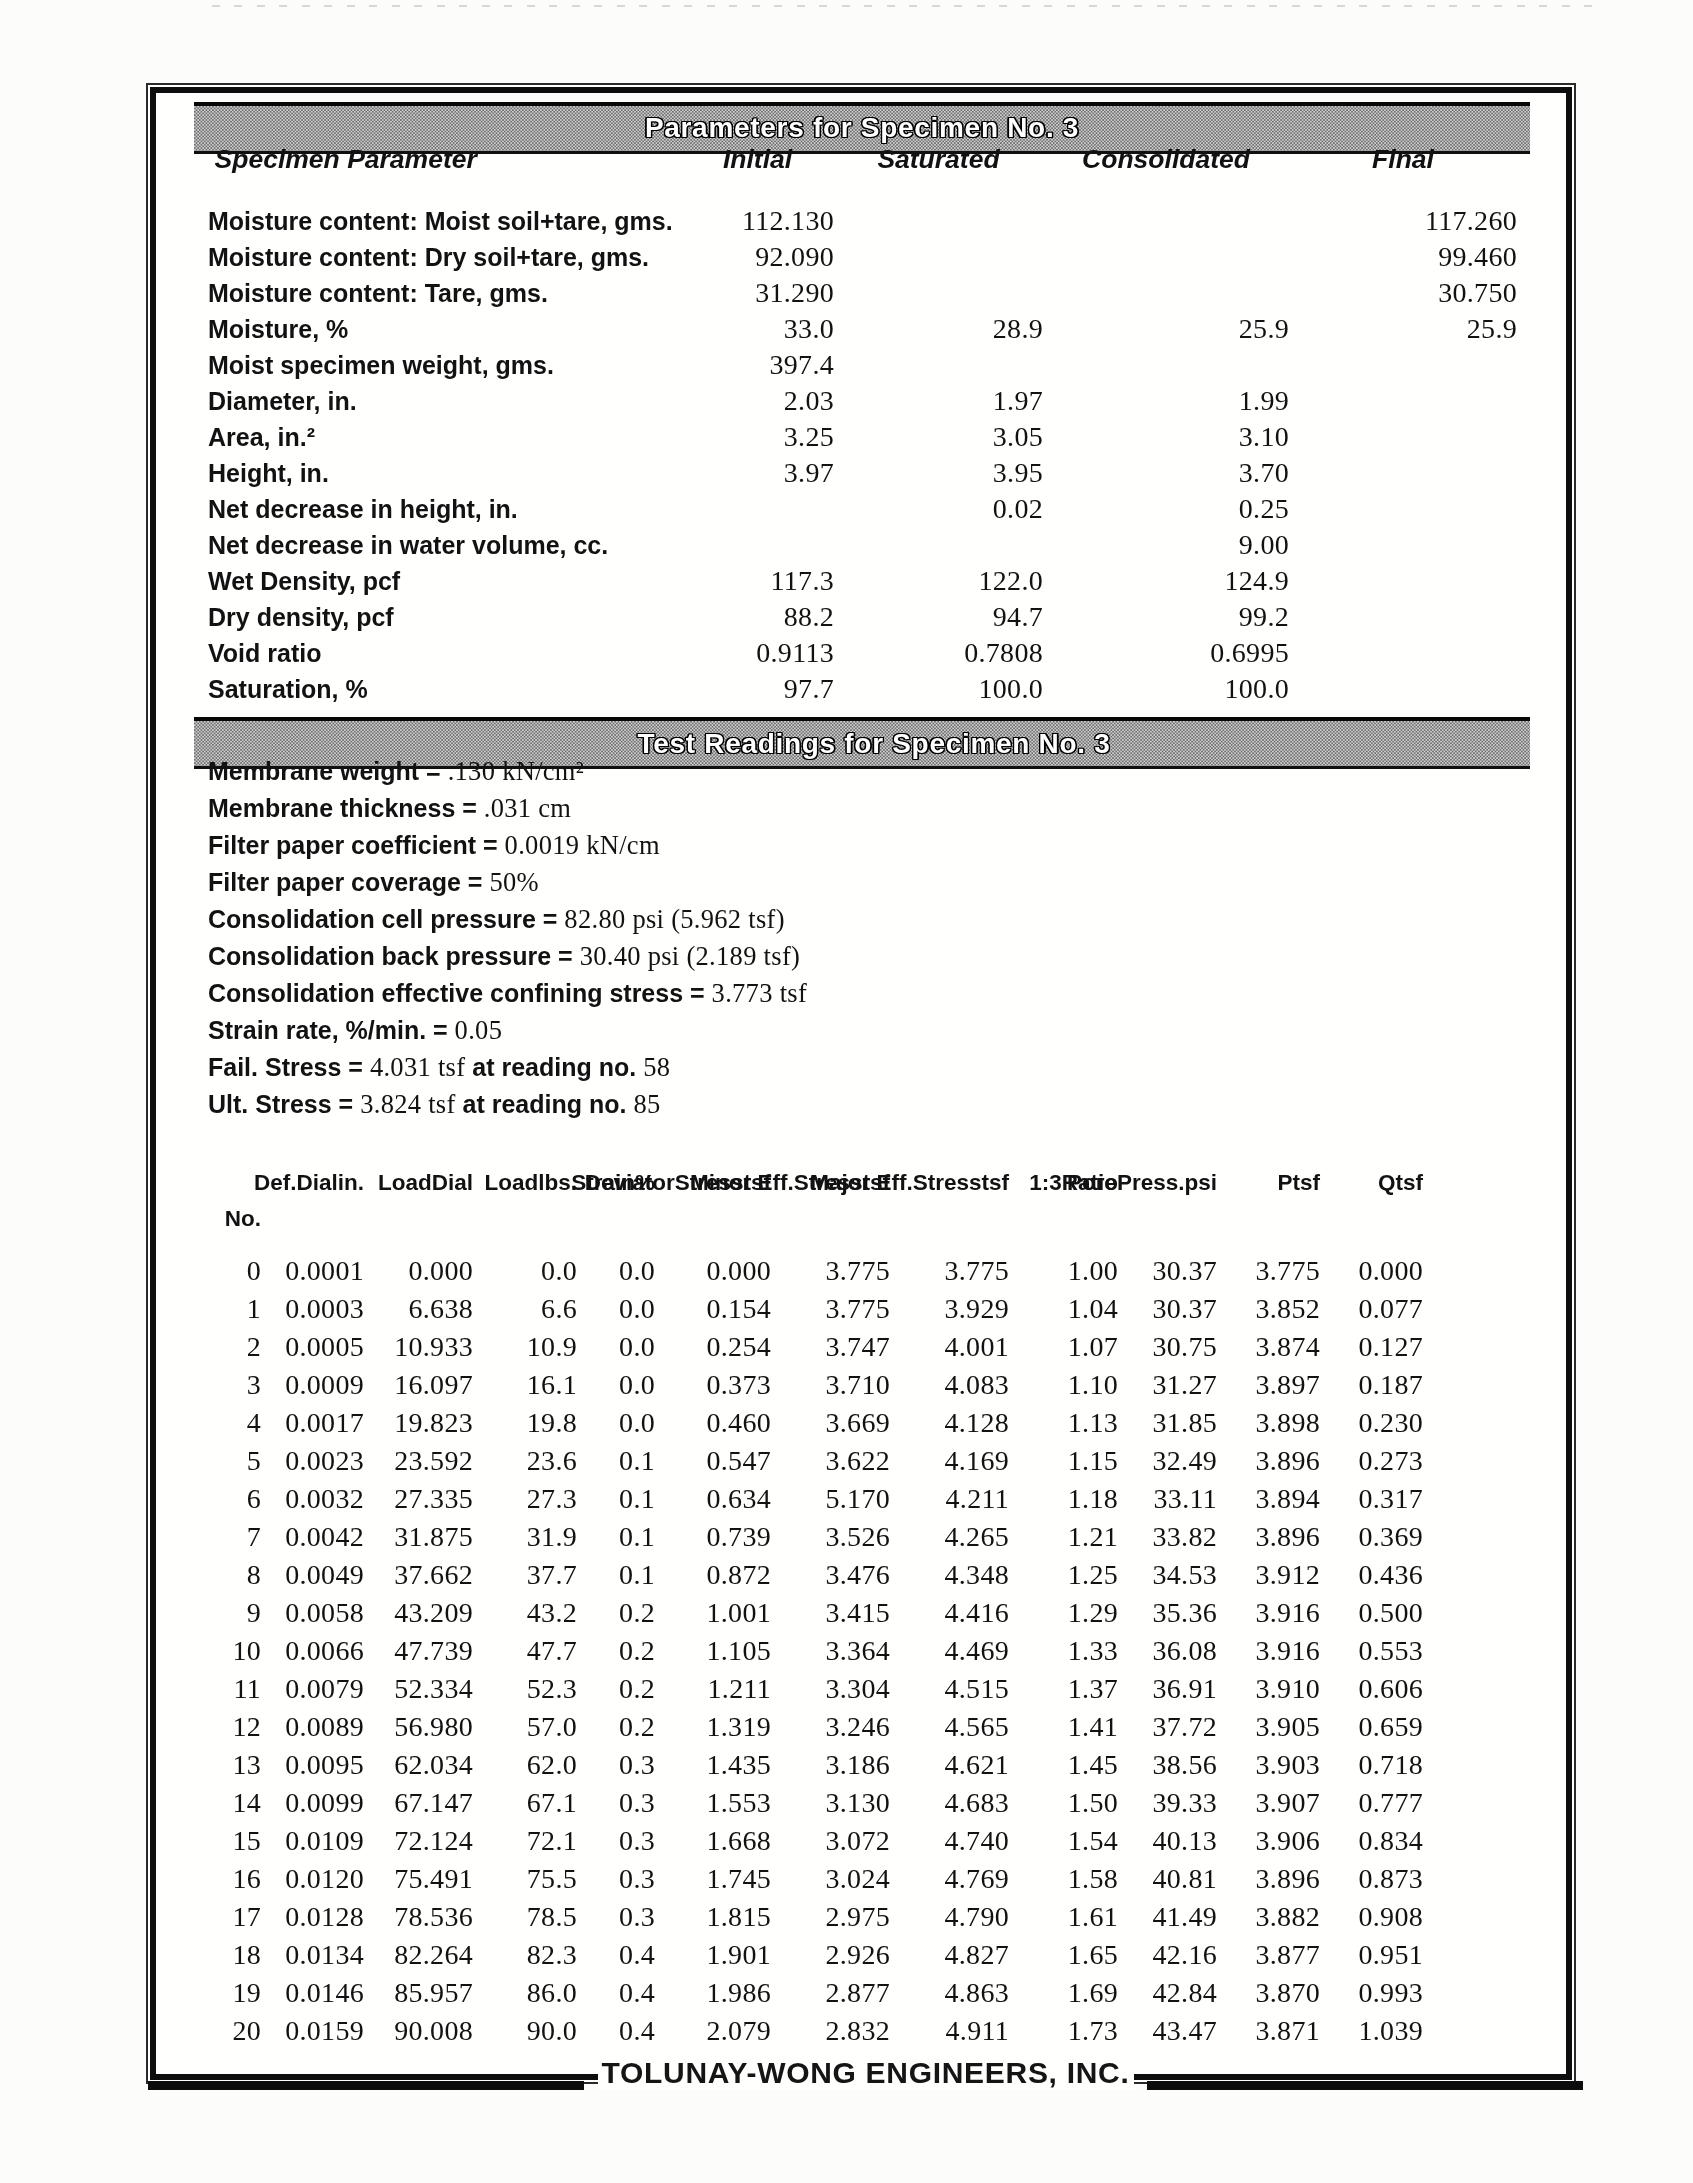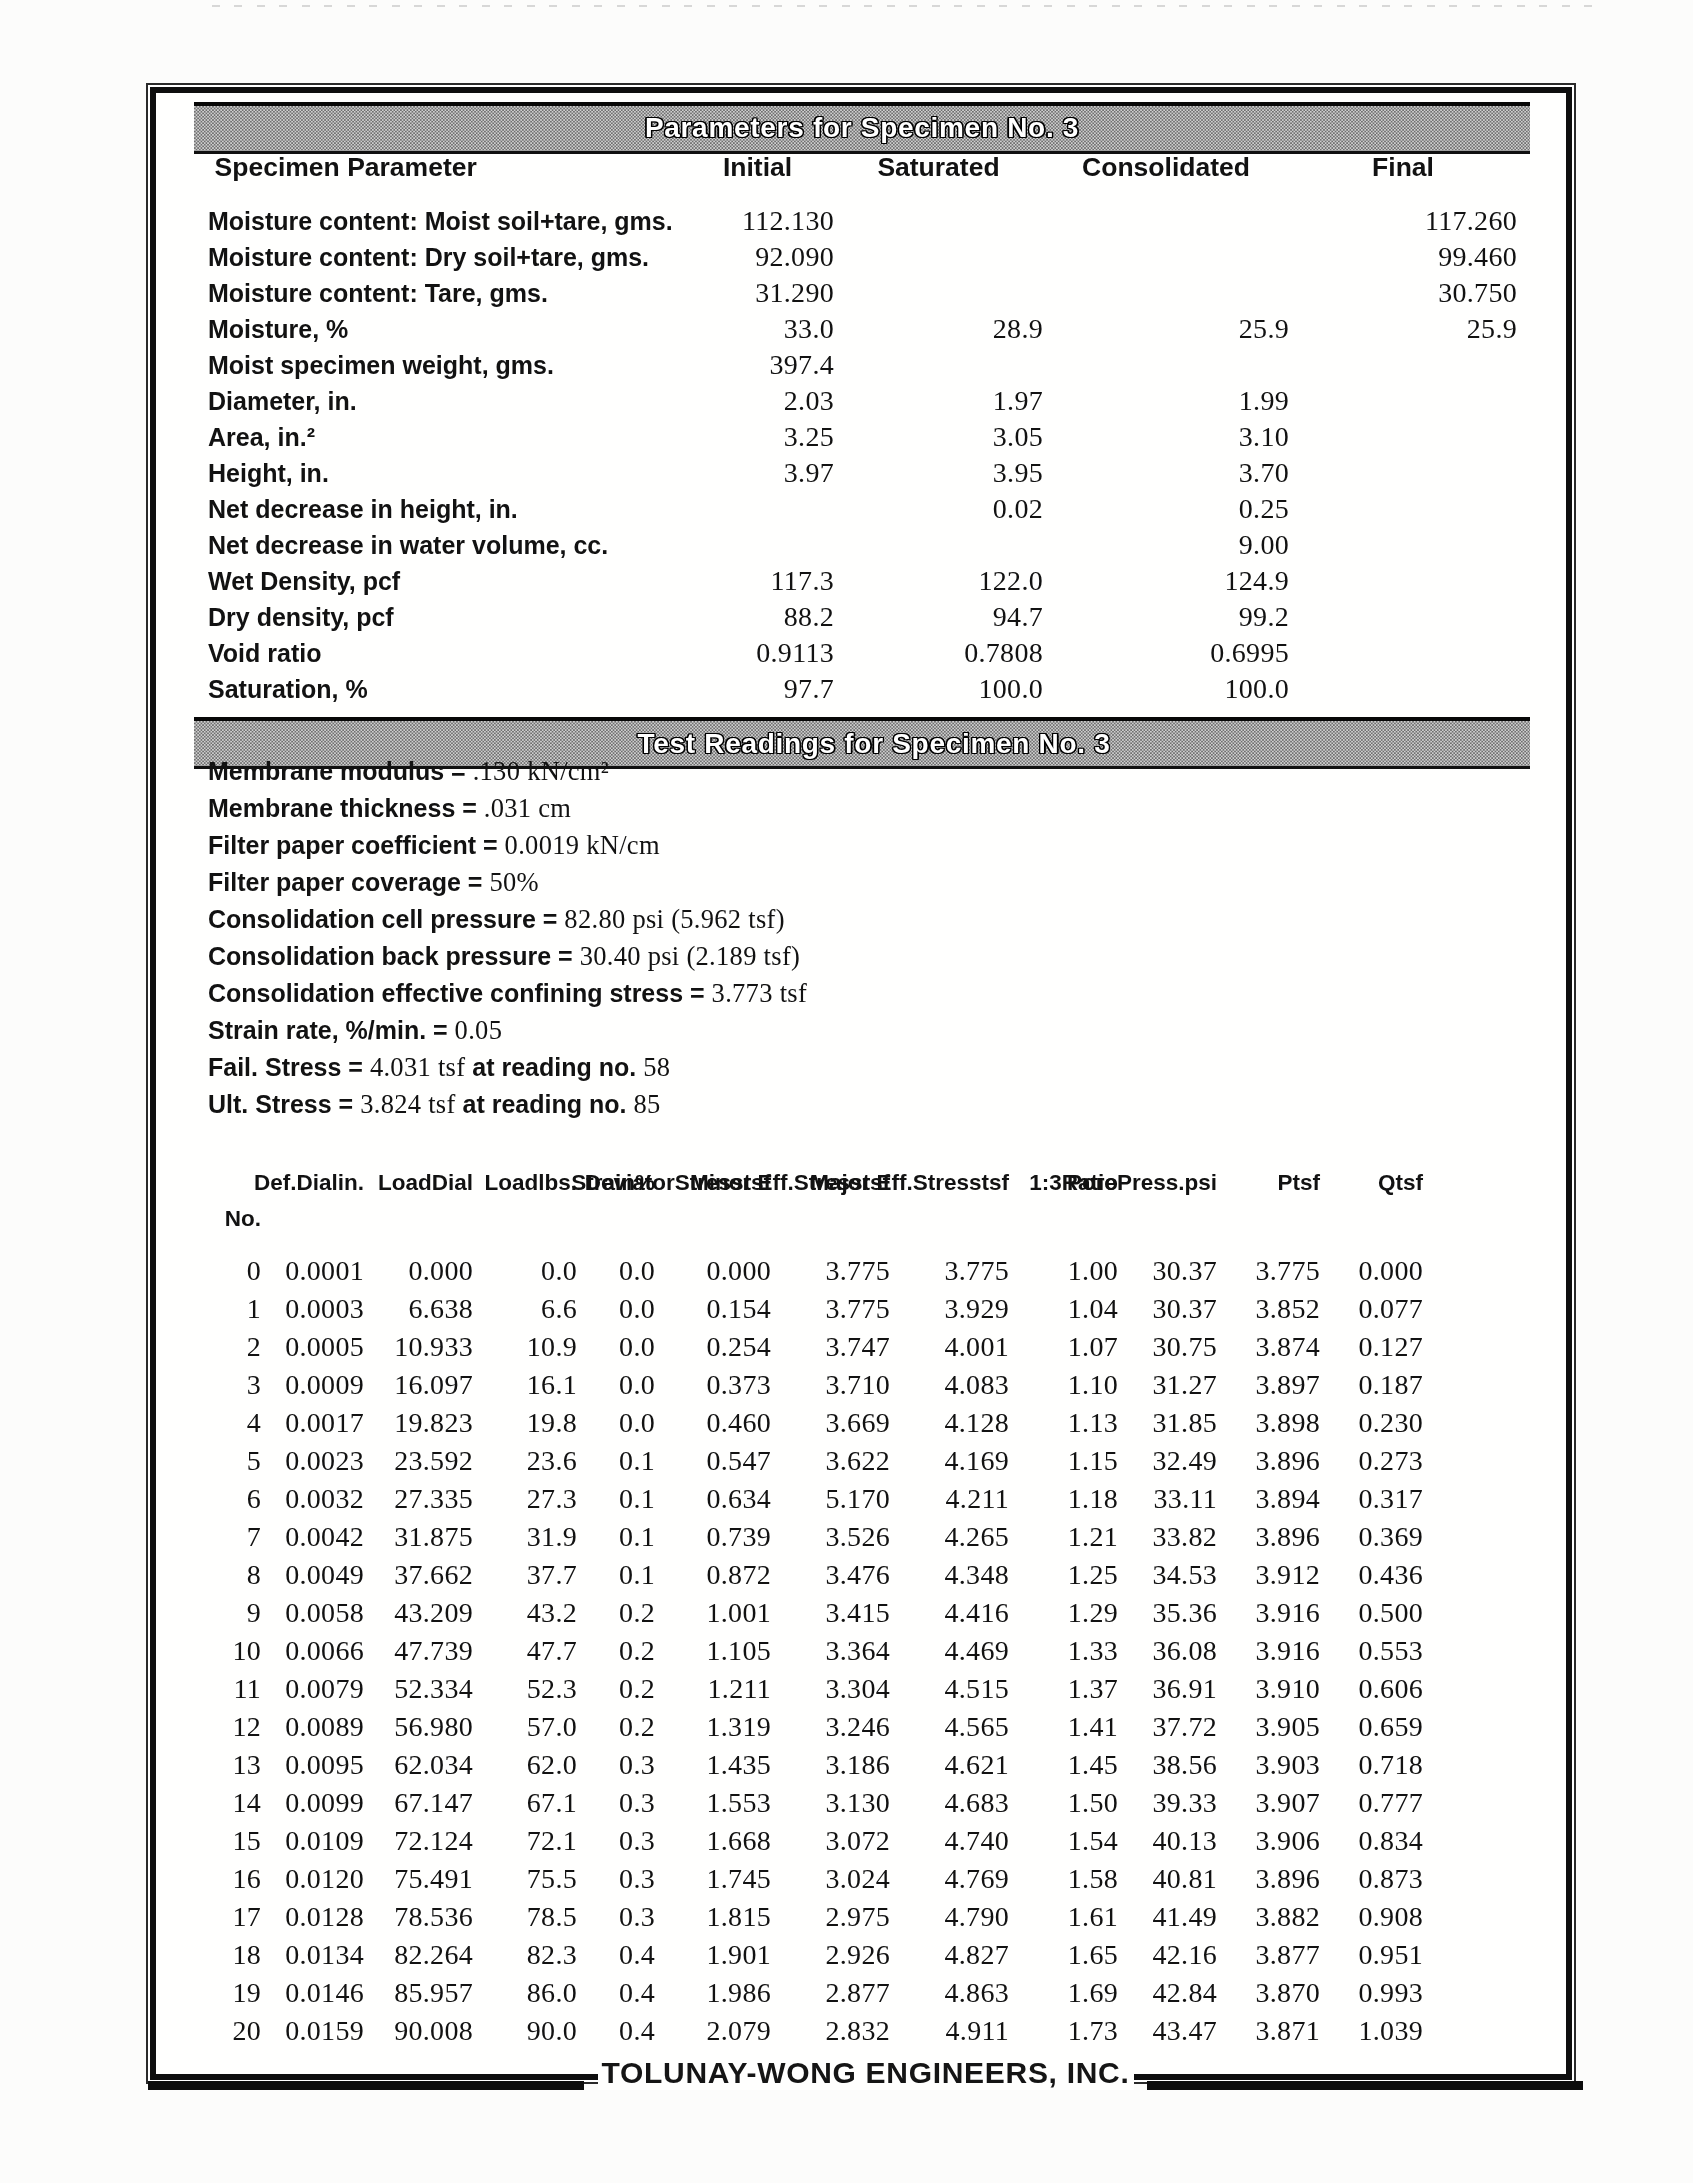--- a/index.html
+++ b/index.html
@@ -36,21 +36,21 @@
   .bar1 { top:8.6px; }
   .bar2 { top:624px;padding-left:24px; }
   .bar-title {
     font-size:28px; font-weight:bold; letter-spacing:0.7px; color:#ffffff;
     text-shadow:-1.3px 0 0 #000, 1.3px 0 0 #000, 0 -1.3px 0 #000, 0 1.3px 0 #000,
                 -1.3px -1.3px 0 #000, 1.3px 1.3px 0 #000, 1.3px -1.3px 0 #000, -1.3px 1.3px 0 #000;
     white-space:nowrap;
   }
   
   .param-cols { display:grid; grid-template-columns:473px 153px 209px 246px 228px; }
-  .param-head { position:absolute; top:56px; left:52px; width:1362px; }
+  .param-head { position:absolute; top:48px; left:52px; width:1362px;font-style:italic; }
   .param-head > div { height:37px; line-height:37px; font-size:26.5px; font-weight:bold; text-align:center; white-space:nowrap; }
   .param-head > div:first-child { text-align:left; padding-left:6.6px; }
   .param-grid { position:absolute; top:110px; left:52px; width:1362px; grid-auto-rows:36px; }
   .p-label {
     font-size:25px; font-weight:bold; line-height:36px; white-space:nowrap;
   }
   .p-val {
     font-family:"Liberation Serif", serif; font-size:28px; line-height:36px;
     text-align:right; white-space:nowrap; letter-spacing:0.3px;
   }
@@ -171,21 +171,21 @@
       <div class="p-val">100.0</div>
       <div class="p-val">100.0</div>
       <div class="p-val"></div>
     </div>
 
   <div class="bar bar2">
     <span class="bar-title">Test Readings for Specimen No. 3</span>
   </div>
 
   <div class="test-lines">
-      <div class="t-line"><span class="t-label">Membrane modulus = </span><span class="t-val">.130 kN/cm²</span></div>
+      <div class="t-line"><span class="t-label">Membrane weight = </span><span class="t-val">.130 kN/cm²</span></div>
       <div class="t-line"><span class="t-label">Membrane thickness = </span><span class="t-val">.031 cm</span></div>
       <div class="t-line"><span class="t-label">Filter paper coefficient = </span><span class="t-val">0.0019 kN/cm</span></div>
       <div class="t-line"><span class="t-label">Filter paper coverage = </span><span class="t-val">50%</span></div>
       <div class="t-line"><span class="t-label">Consolidation cell pressure = </span><span class="t-val">82.80 psi (5.962 tsf)</span></div>
       <div class="t-line"><span class="t-label">Consolidation back pressure = </span><span class="t-val">30.40 psi (2.189 tsf)</span></div>
       <div class="t-line"><span class="t-label">Consolidation effective confining stress = </span><span class="t-val">3.773 tsf</span></div>
       <div class="t-line"><span class="t-label">Strain rate, %/min. = </span><span class="t-val">0.05</span></div>
       <div class="t-line"><span class="t-label">Fail. Stress = </span><span class="t-val">4.031 tsf</span><span class="t-label"> at reading no. </span><span class="t-val">58</span></div>
       <div class="t-line"><span class="t-label">Ult. Stress = </span><span class="t-val">3.824 tsf</span><span class="t-label"> at reading no. </span><span class="t-val">85</span></div>
     </div>

